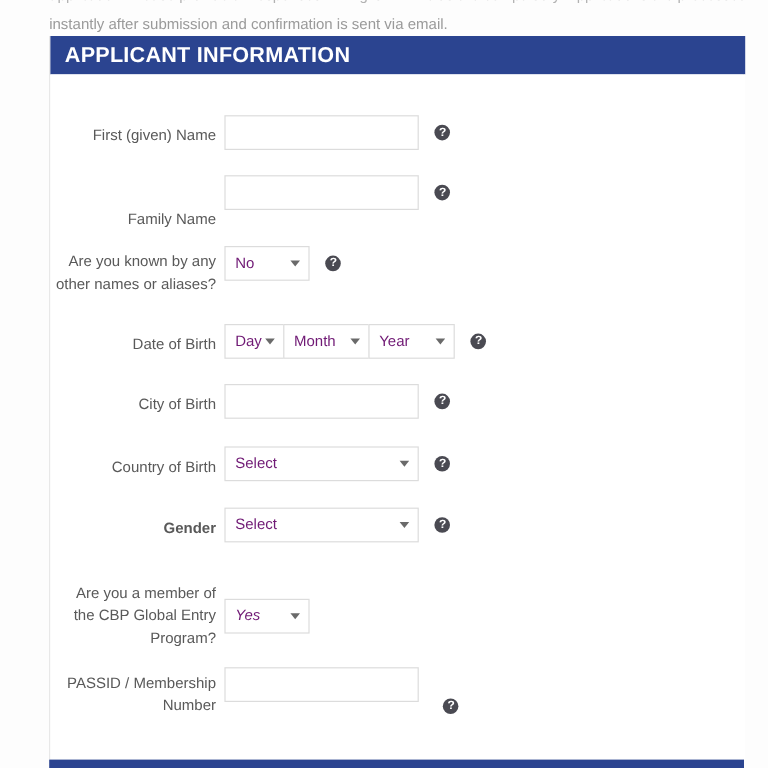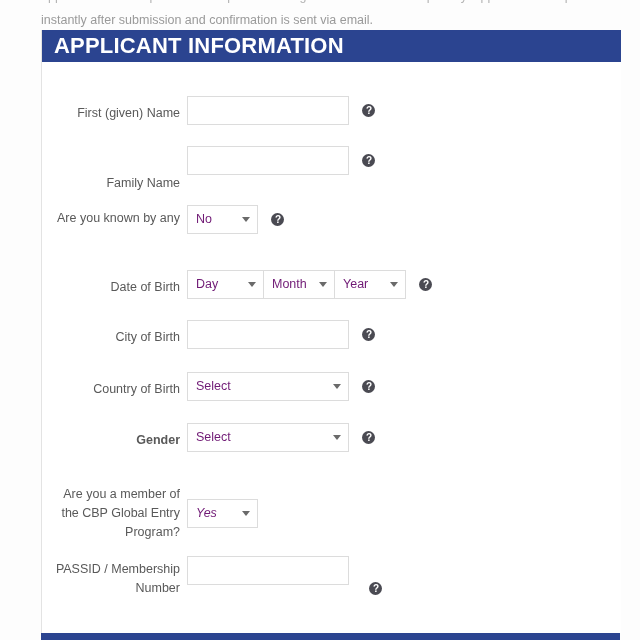--- a/index.html
+++ b/index.html
@@ -46,21 +46,21 @@
   }
 
   .section-header {
     position: absolute;
     left: 0;
     top: 0;
     width: 579px;
     height: 32px;
     background: #2b4490;
     color: #ffffff;
-    font-size: 22px;
+    font-size: 18px;
     font-weight: bold;
     letter-spacing: 0.2px;
     line-height: 32px;
     padding-left: 12px;
     box-sizing: border-box;
     overflow: hidden;
   }
 
   .form-body {
     position: absolute;
@@ -140,21 +140,21 @@
     right: 7px;
     top: 11px;
     width: 0;
     height: 0;
     border-left: 4px solid transparent;
     border-right: 4px solid transparent;
     border-top: 5px solid #6a6a6a;
   }
   .sel-small  { width: 71px; }
   .sel-wide   { width: 162px; }
-  .sel-dob    { width: 77px; }
+  .sel-dob    { width: 50px; }
   .sel-dob2   { width: 72px; margin-left: -1px; }
 
   
   .help {
     display: inline-block;
     width: 13px;
     height: 13px;
     border-radius: 50%;
     background: #4a4a52;
     color: #ffffff;
@@ -196,20 +196,21 @@
         <div class="label" style="top:8px;margin-top:20px;">Family Name</div>
         <div class="control-area" style="top:0px;">
           <input class="text-input" type="text" value="" placeholder="" style="">
           <span class="help" style="margin-left:9px;margin-top:8px;">?</span>
         </div>
       </div>
 
       <div class="row" style="top:143px;">
         <div class="label" style="top:4px;">
           <span>Are you known by any</span><br>
+          <span>other names or aliases?</span>
         </div>
         <div class="control-area" style="top:0px;">
           <div class="sel sel-small">
             <span>No</span>
             <span class="caret"></span>
           </div>
           <span class="help" style="margin-left:9px;margin-top:8px;">?</span>
         </div>
       </div>
 

